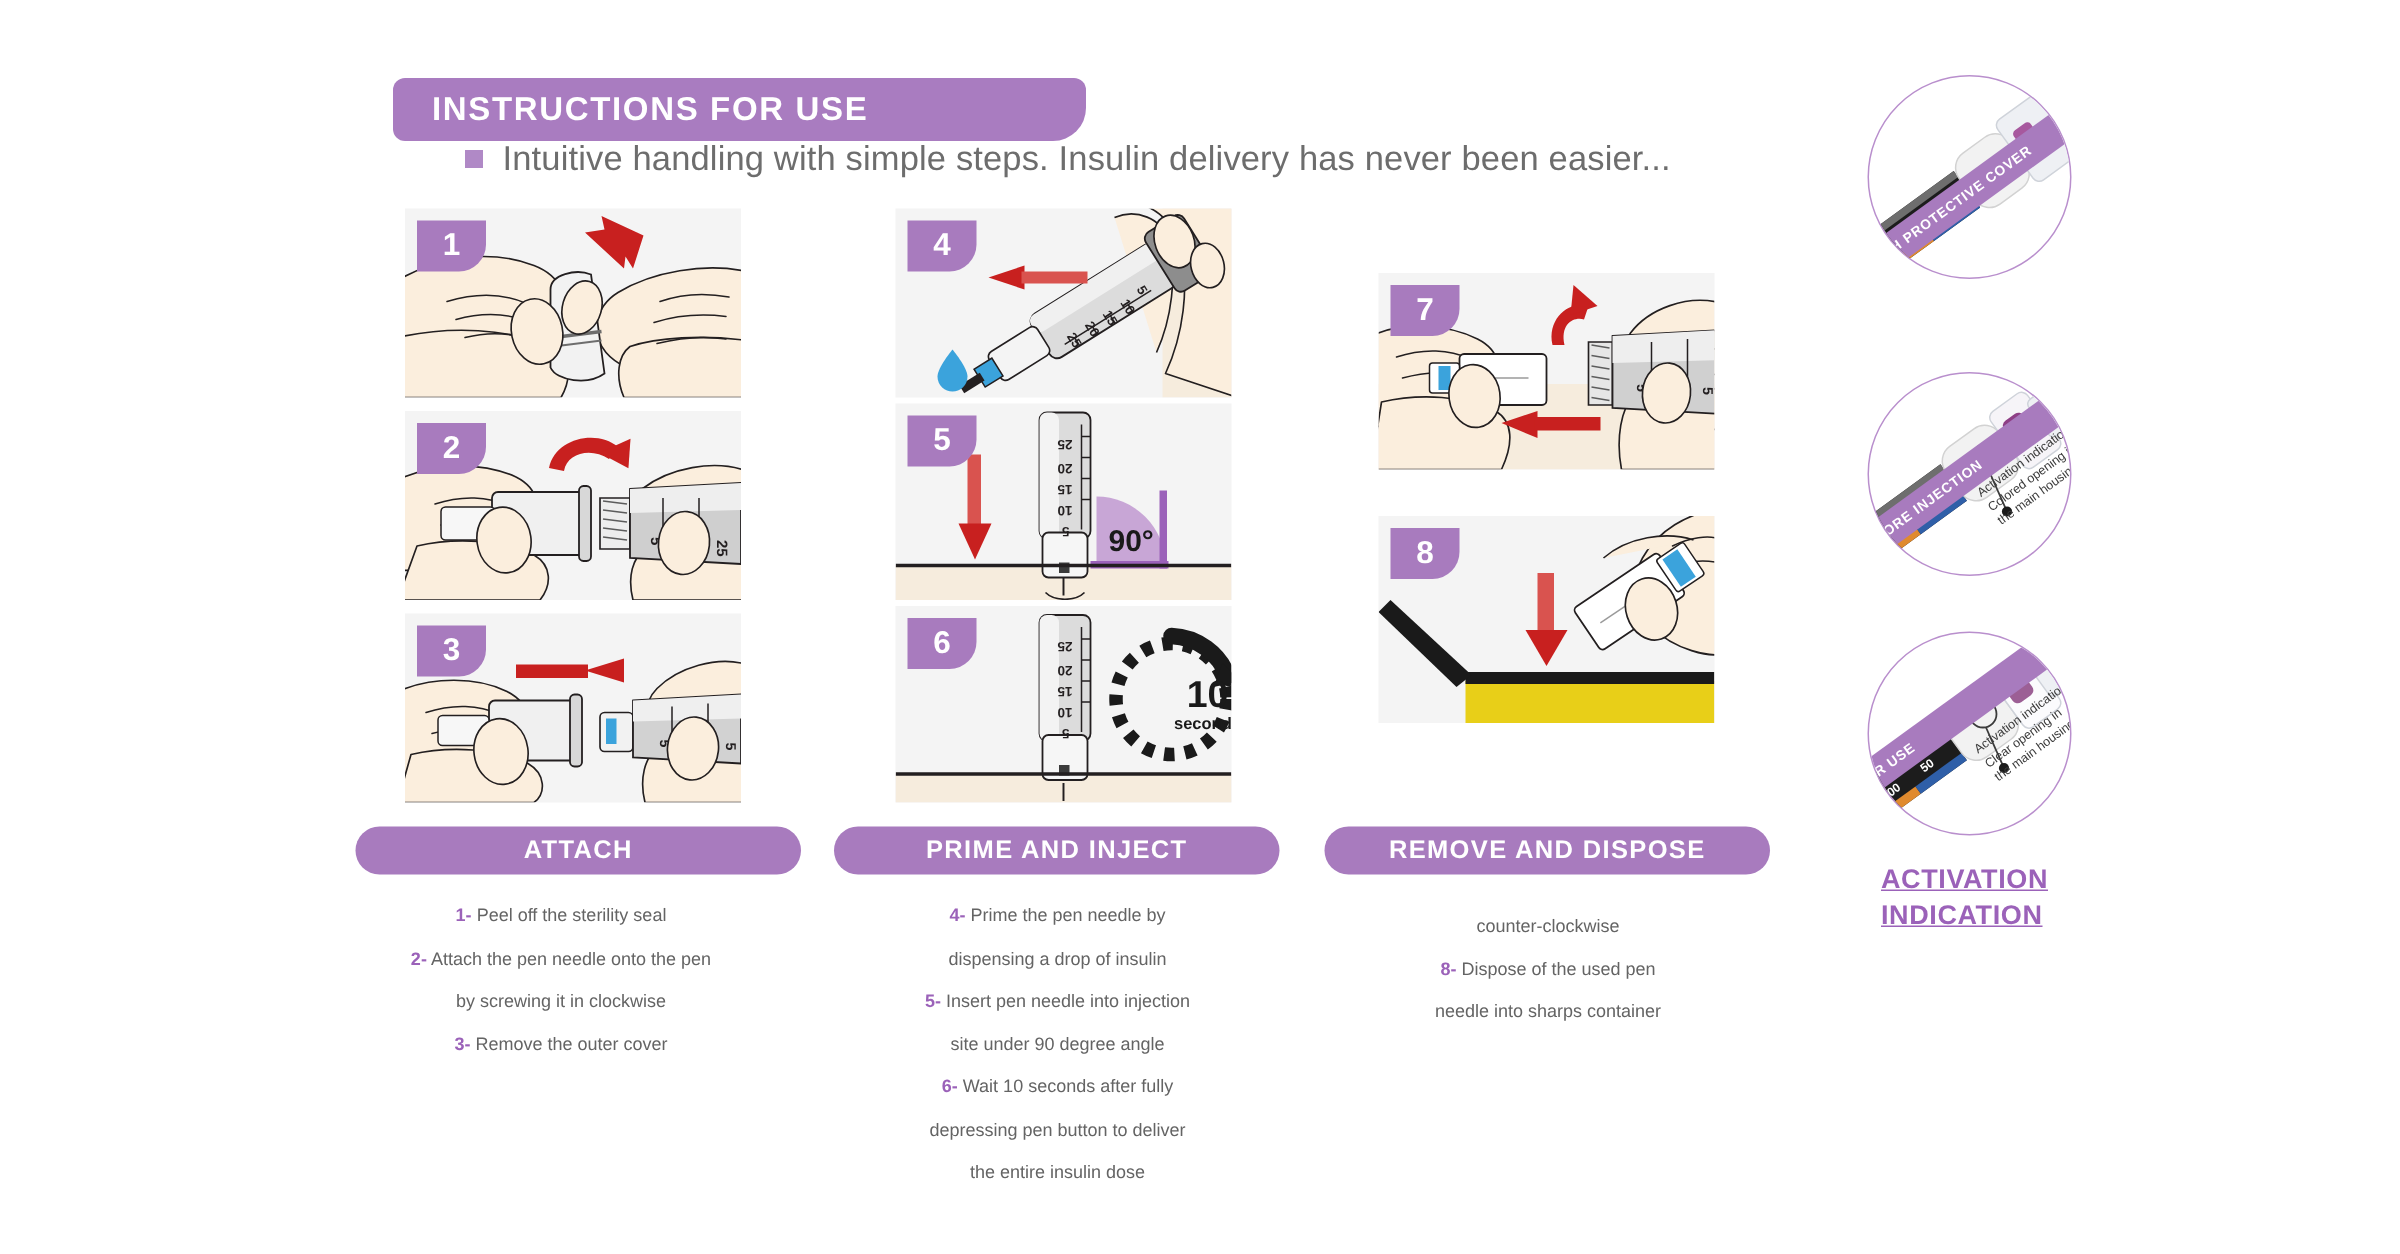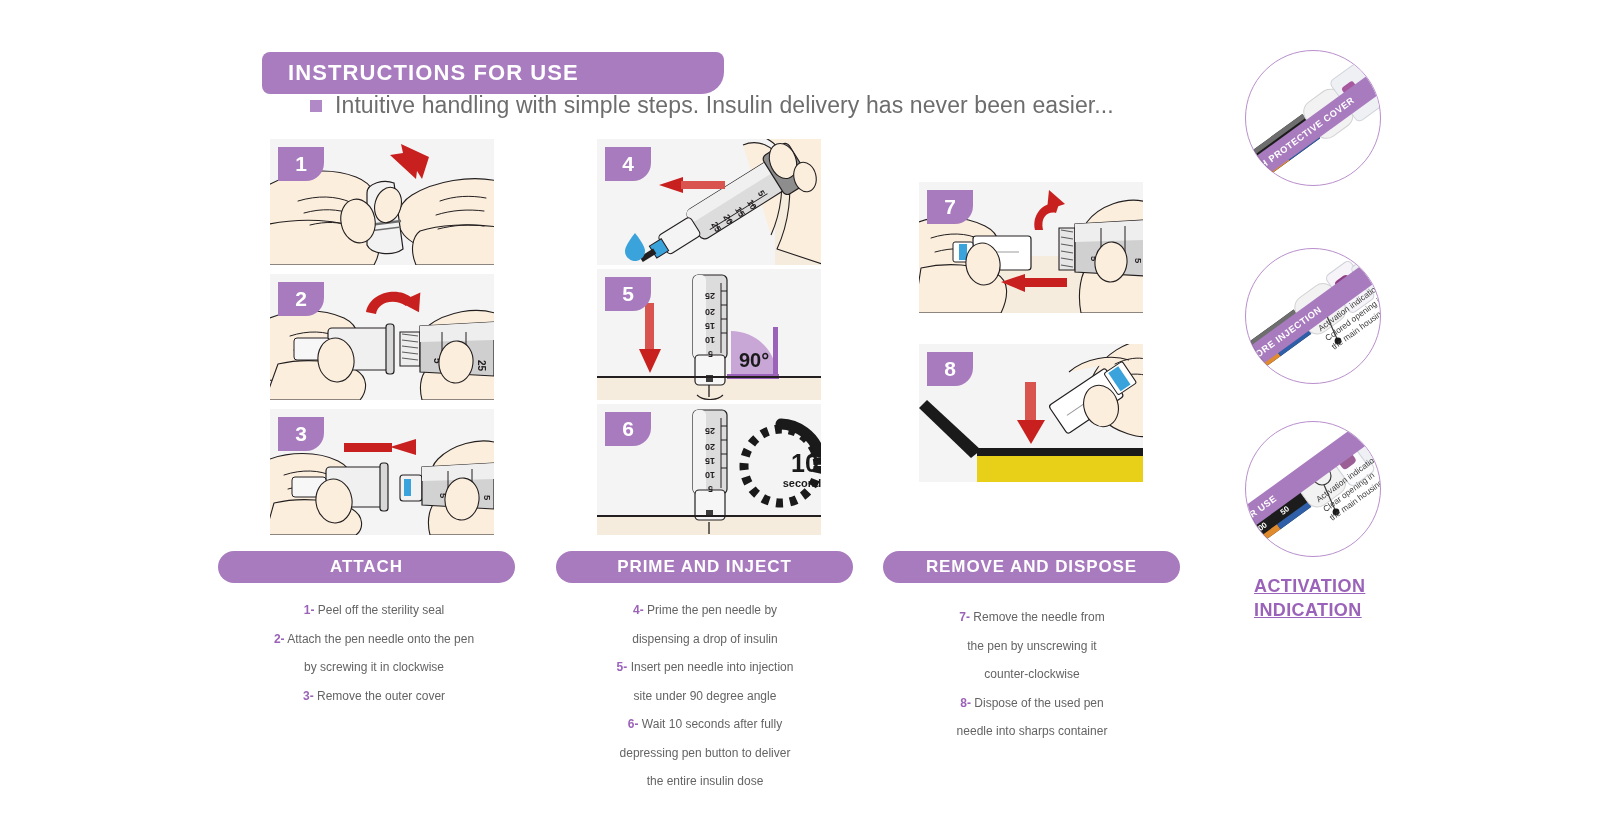--- a/index.html
+++ b/index.html
@@ -433,21 +433,21 @@
       <ellipse cx="182" cy="62" rx="17" ry="21" fill="#fbeedd" stroke="#231f20" stroke-width="1.1" transform="rotate(-18 182 62)"></ellipse>
 
       <g>
         <rect x="106" y="38" width="11" height="42" fill="#d9534f"></rect>
         <path d="M98,76 L126,76 L112,100 Z" fill="#c8201f"></path>
       </g>
     </svg>
     <div class="badge b-inner">8</div>
   </div>
 
-  <div class="band" style="left:218px;top:551px;width:297px;">
+  <div class="band" style="left:237px;top:551px;width:297px;">
     <span>ATTACH</span>
   </div>
   <div class="band" style="left:556px;top:551px;width:297px;">
     <span>PRIME AND INJECT</span>
   </div>
   <div class="band" style="left:883px;top:551px;width:297px;">
     <span>REMOVE AND DISPOSE</span>
   </div>
 
   <div class="steps" style="left:215px;top:596px;width:318px;">
@@ -461,22 +461,20 @@
     <div class="ln"><b>4</b><b>-</b> <span>Prime the pen needle by</span></div>
     <div class="ln"><span>dispensing a drop of insulin</span></div>
     <div class="ln"><b>5</b><b>-</b> <span>Insert pen needle into injection</span></div>
     <div class="ln"><span>site under 90 degree angle</span></div>
     <div class="ln"><b>6</b><b>-</b> <span>Wait 10 seconds after fully</span></div>
     <div class="ln"><span>depressing pen button to deliver</span></div>
     <div class="ln"><span>the entire insulin dose</span></div>
   </div>
 
   <div class="steps" style="left:873px;top:603px;width:318px;">
-    <div class="ln"><b>7</b><b>-</b> <span>Remove the needle from</span></div>
-    <div class="ln"><span>the pen by unscrewing it</span></div>
     <div class="ln"><span>counter-clockwise</span></div>
     <div class="ln"><b>8</b><b>-</b> <span>Dispose of the used pen</span></div>
     <div class="ln"><span>needle into sharps container</span></div>
   </div>
 
   <div class="circ" style="left:1245px;top:50px;">
     <svg width="134" height="134" viewBox="0 0 134 134">
       <g transform="rotate(-36 70 68)">
         <rect x="-6" y="56" width="68" height="30" fill="#1c1c1c"></rect>
         <rect x="-6" y="56" width="68" height="5" fill="#6e6e6e"></rect>

